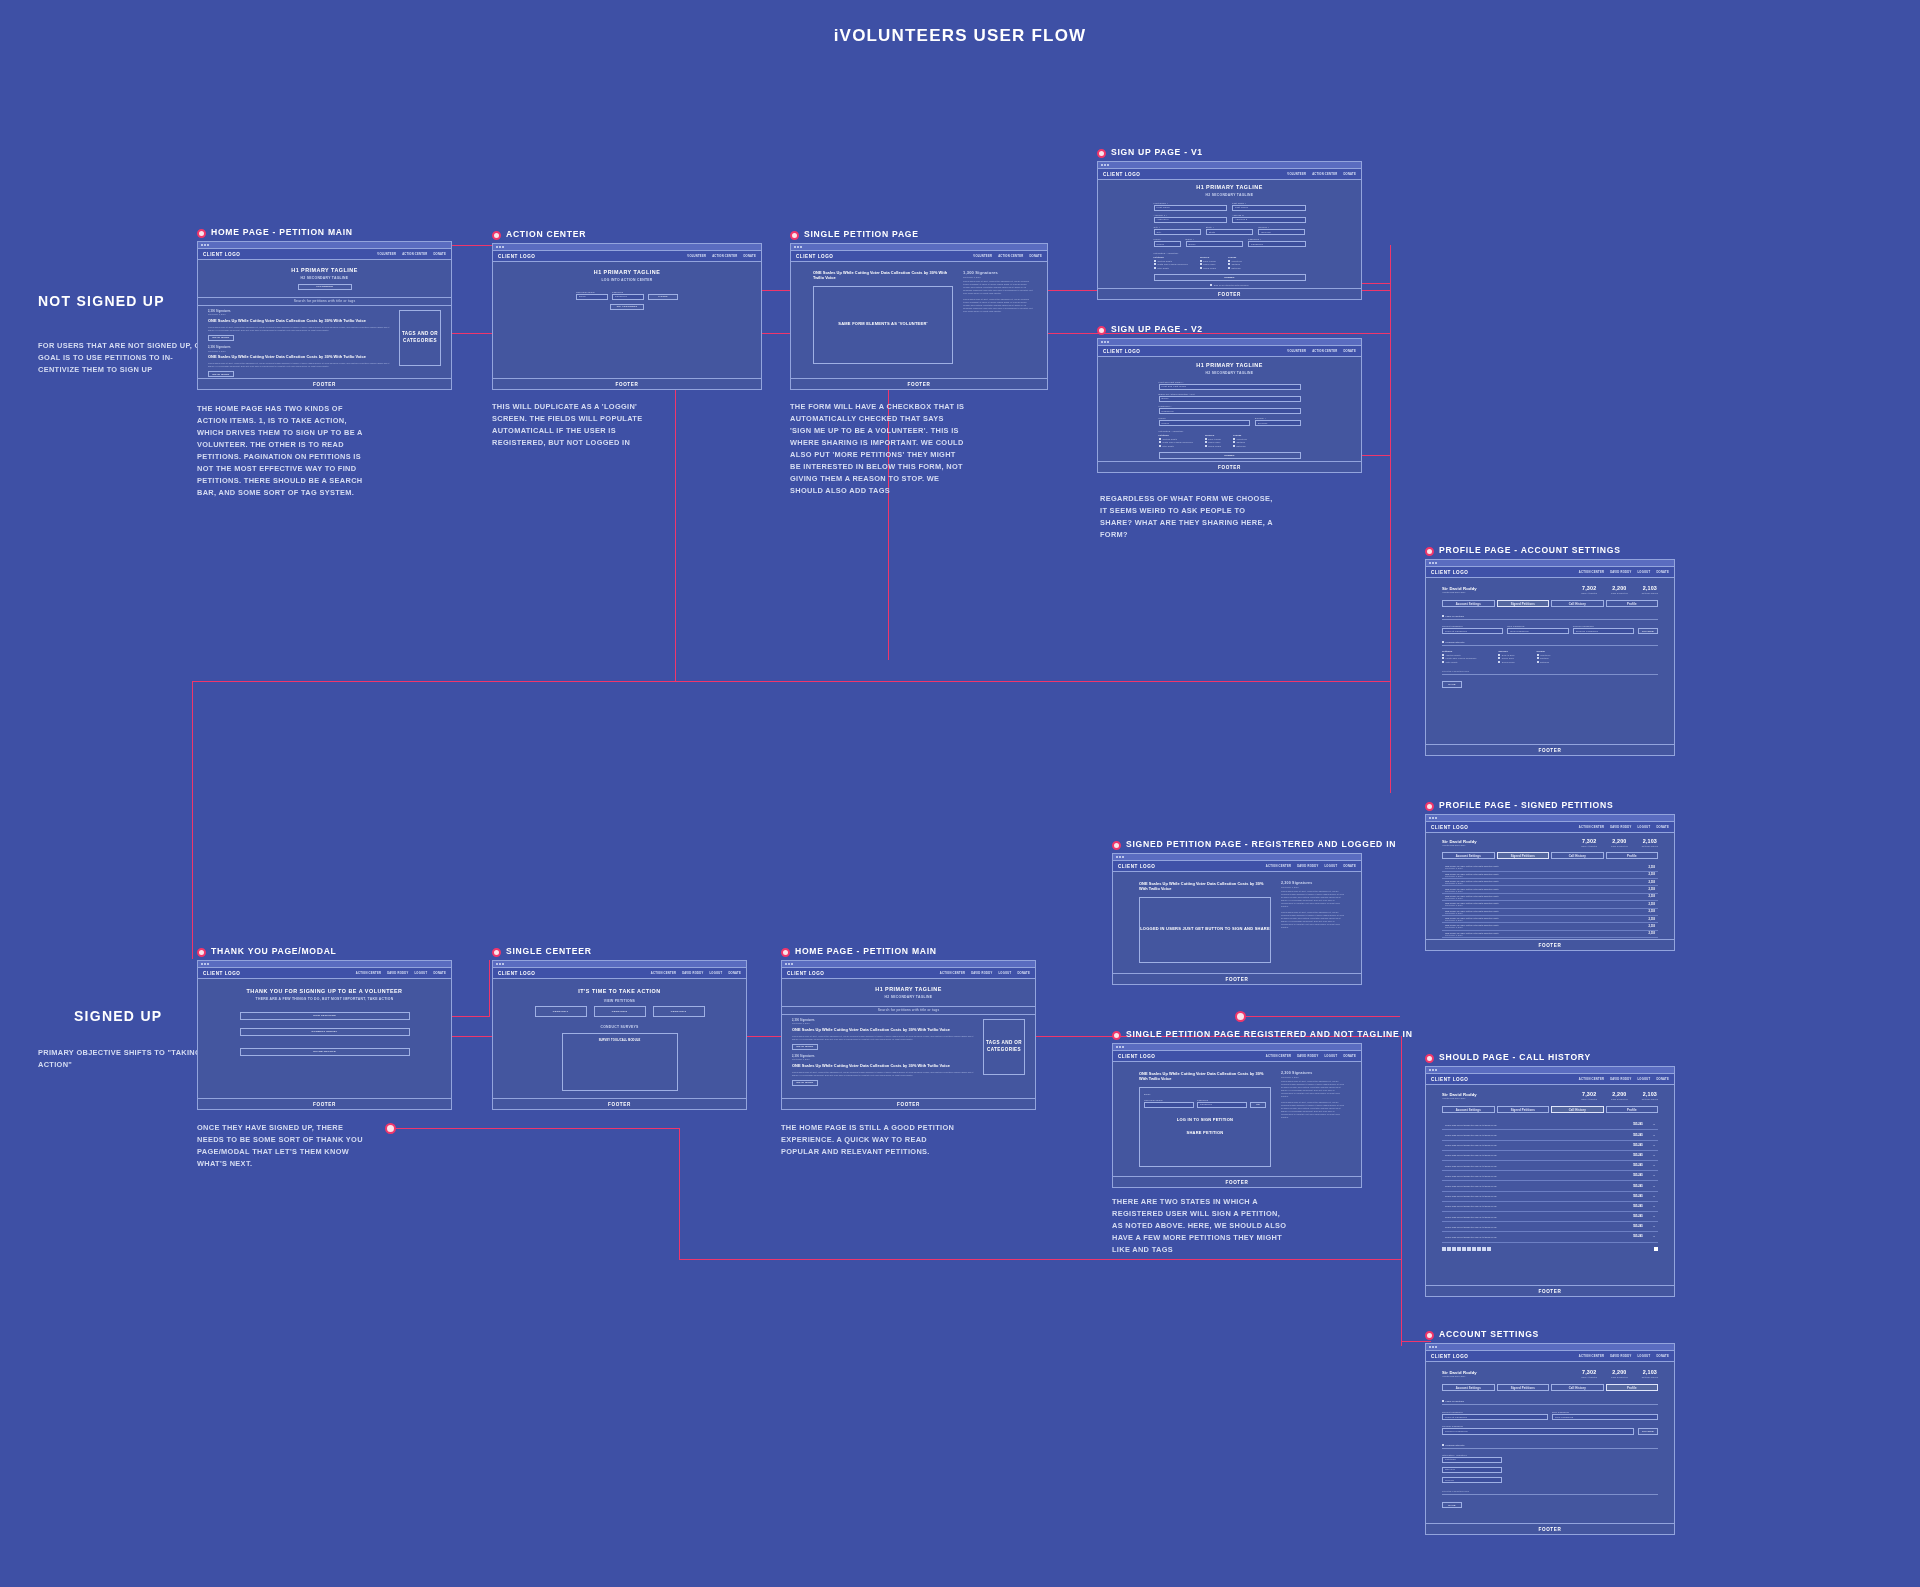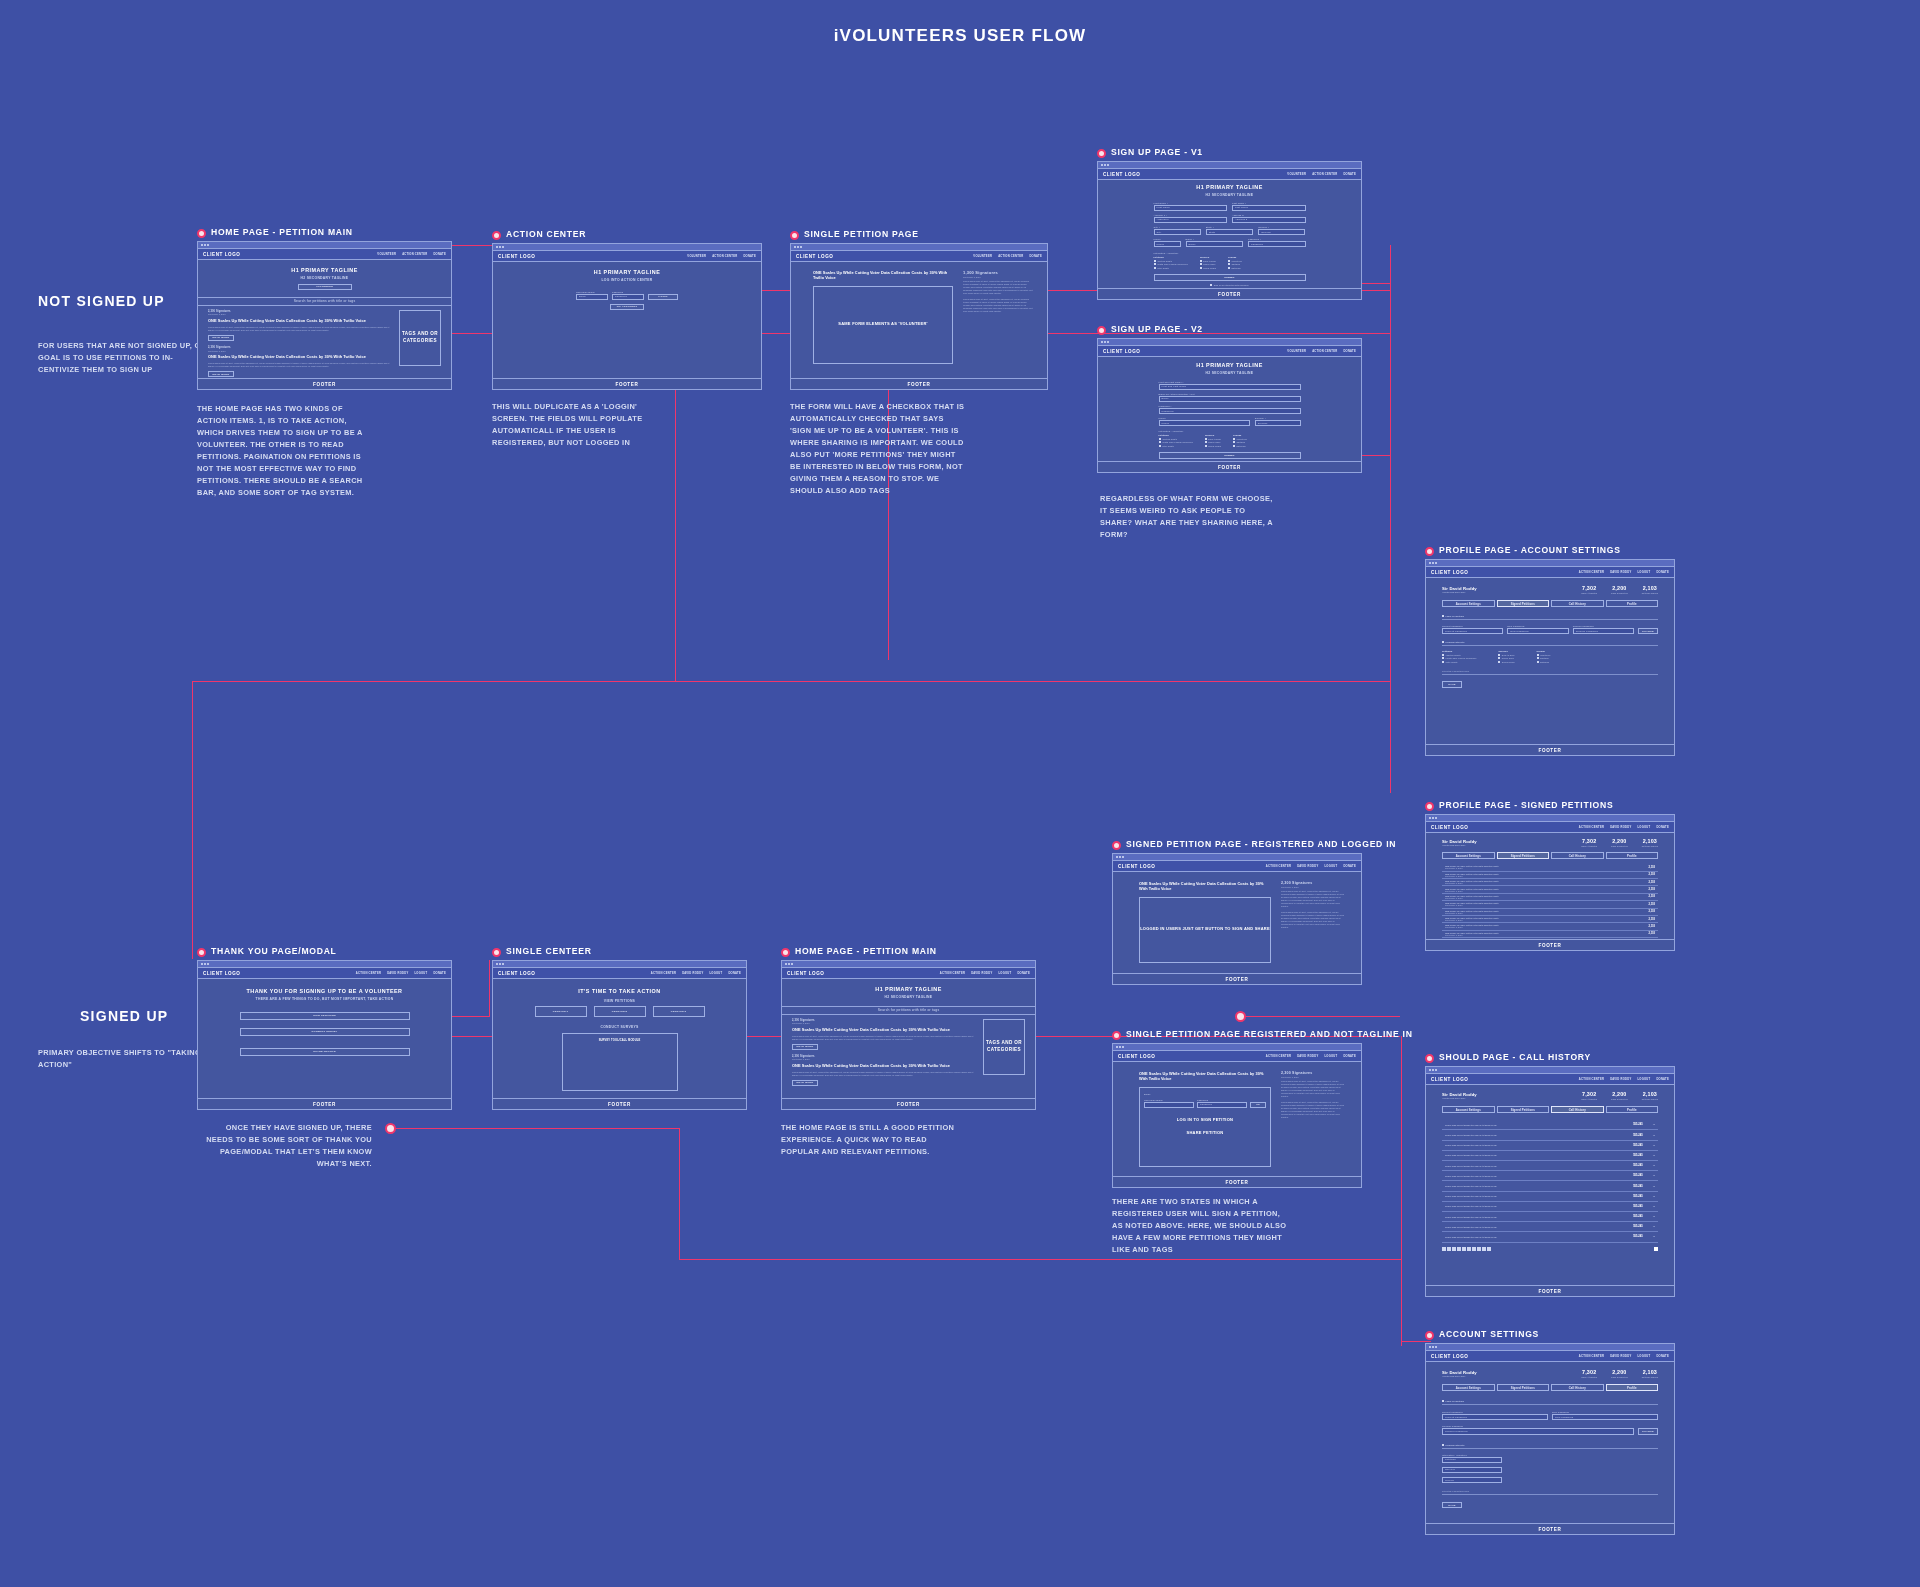--- a/index.html
+++ b/index.html
@@ -142,21 +142,21 @@
 </head>
 <body>
 
 <div id="stage">
 
   <div class="flow-title">iVOLUNTEERS USER FLOW</div>
 
   <div class="section-label" style="left:38px; top:293px;">NOT SIGNED UP</div>
   <div class="section-desc" style="left:38px; top:340px;">FOR USERS THAT ARE NOT SIGNED UP, OUR GOAL IS TO USE PETITIONS TO IN-CENTIVIZE THEM TO SIGN UP</div>
 
-  <div class="section-label" style="left:80px; top:1008px;">SIGNED UP</div>
+  <div class="section-label" style="left:74px; top:1008px;">SIGNED UP</div>
   <div class="section-desc" style="left:38px; top:1047px;">PRIMARY OBJECTIVE SHIFTS TO "TAKING ACTION"</div>
 
   <div class="ln h" style="left:198px; top:245px; width:300px;"></div>
   <div class="ln v" style="left:497px; top:245px; height:45px;"></div>
   <div class="ln h" style="left:215px; top:333px; width:1175px;"></div>
   <div class="ln v" style="left:1390px; top:245px; height:88px;"></div>
 
   <div class="ln h" style="left:675px; top:290px; width:715px;"></div>
   <div class="ln v" style="left:675px; top:290px; height:392px;"></div>
 
@@ -1066,21 +1066,21 @@
         </div>
         <div style="width:170px; margin:11px auto 0;">
           <div class="btn" style="height:8px;">SIGN PETITIONS</div>
           <div class="btn" style="height:8px; margin-top:8px;">CONDUCT SURVEY</div>
           <div class="btn" style="height:8px; margin-top:12px;">SHARE PROFILE</div>
         </div>
       </div>
       <div class="footer">FOOTER</div>
     </div>
   </div>
-  <div class="caption" style="left:197px; top:1122px;text-align:right;">ONCE THEY HAVE SIGNED UP, THERE NEEDS TO BE SOME SORT OF THANK YOU PAGE/MODAL THAT LET'S THEM KNOW WHAT'S NEXT.</div>
+  <div class="caption" style="left:197px; top:1122px;">ONCE THEY HAVE SIGNED UP, THERE NEEDS TO BE SOME SORT OF THANK YOU PAGE/MODAL THAT LET'S THEM KNOW WHAT'S NEXT.</div>
 
   <div class="card" style="left:492px; top:947px; width:255px; height:163px;">
     <span class="card-dot"></span>
     <div class="card-title">SINGLE CENTEER</div>
     <div class="browser">
       <div class="chrome">
           <i></i>
           <i></i>
           <i></i>
         </div>

